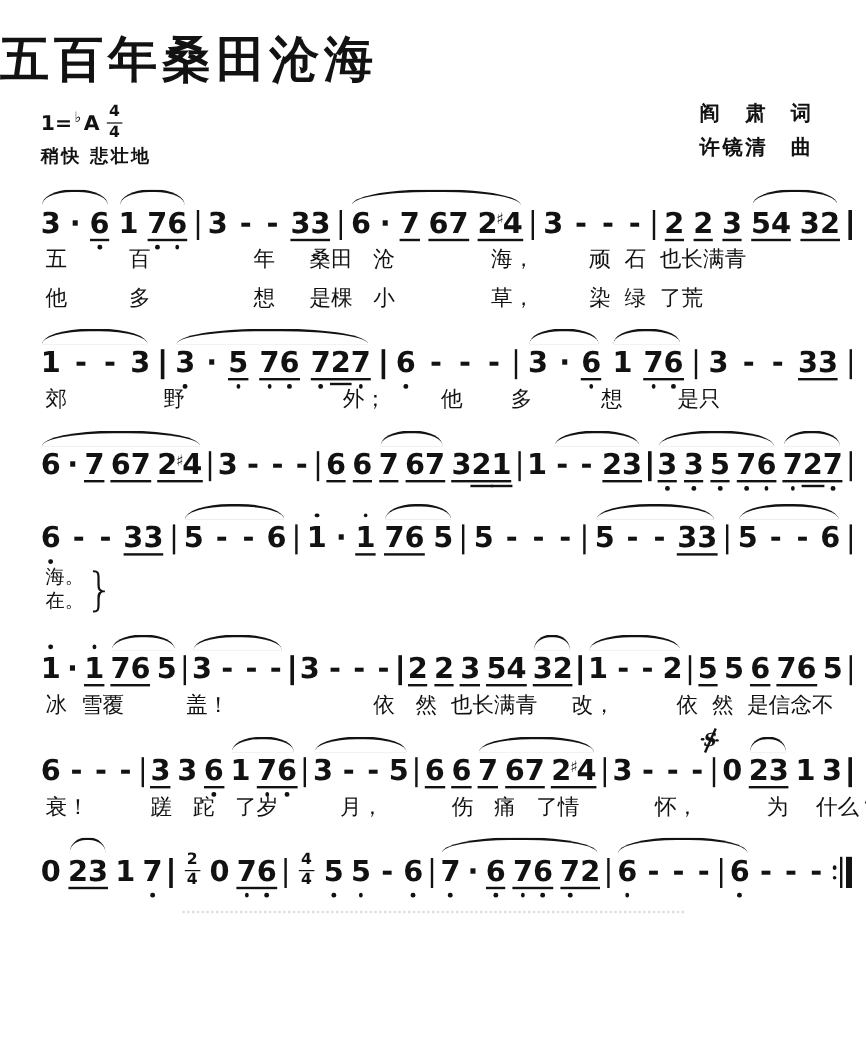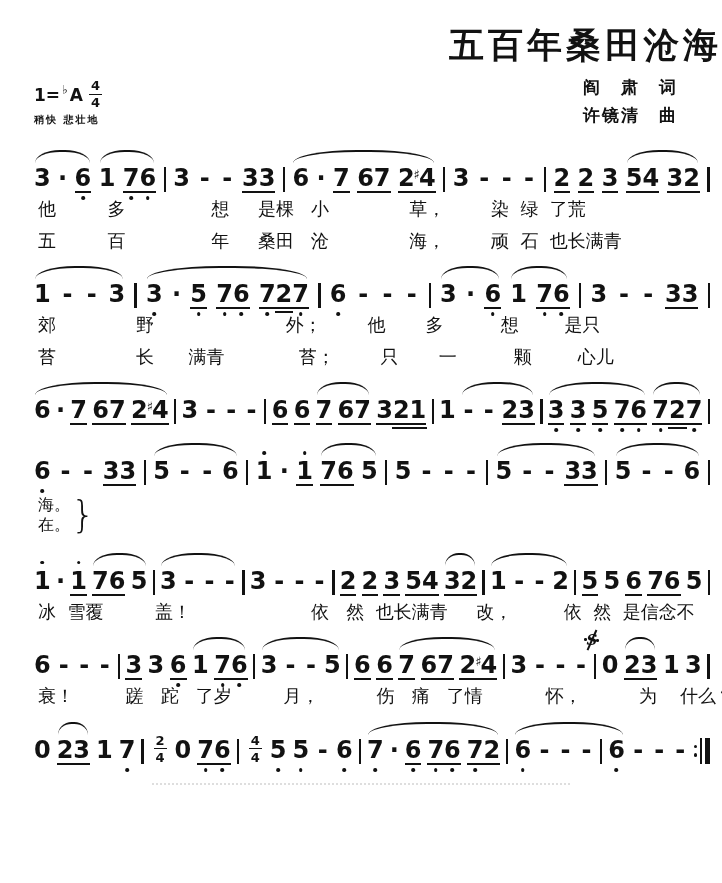--- a/index.html
+++ b/index.html
@@ -1,29 +1,29 @@
 <!DOCTYPE html>
 <html><head>
 <meta charset="utf-8">
 <style>
   html,body{margin:0;padding:0;background:#fff;}
   body{width:722px;height:883px;overflow:hidden;color:#121212;
        font-family:"DejaVu Sans","Liberation Sans",sans-serif;}
   .sheet{position:relative;width:722px;height:883px;background:#fff;}
 
   
-  .title{text-align:right;font-size:35px;font-weight:bold;letter-spacing:4px;padding-top:22px;}
+  .title{text-align:left;font-size:41px;font-weight:bold;letter-spacing:4px;padding-top:22px;}
   .head{position:relative;height:66px;margin-top:8px;}
   .subtitle{text-align:center;font-size:17px;font-weight:bold;letter-spacing:2px;}
   .credits{position:absolute;right:44px;top:-4px;text-align:left;font-size:17px;
            font-weight:bold;line-height:1.65;letter-spacing:2px;}
   .keyblock{position:absolute;left:34px;top:2px;font-size:17px;font-weight:bold;
             display:flex;align-items:center;gap:2px;}
   .flat{font-size:12px;position:relative;top:-5px;}
-  .tempo{position:absolute;left:34px;top:36px;font-size:10px;font-weight:bold;letter-spacing:2px;}
+  .tempo{position:absolute;left:34px;top:36px;font-size:15px;font-weight:bold;letter-spacing:2px;}
 
   
   .ts{display:inline-flex;flex-direction:column;align-items:center;font-size:13px;
       line-height:1;font-weight:bold;margin:0 2px 1px 4px;}
   .ts b{padding:0 2px;}
   .ts b:first-child{border-bottom:1.6px solid #121212;padding-bottom:1.5px;}
   .ts b:last-child{padding-top:1.5px;}
 
   
   #score{padding:4px 10px 0 34px;}
@@ -125,22 +125,22 @@
           <span class="tok u1"><span class="ch">3</span></span>
           <span class="tok u1"><span class="ch">5</span><span class="ch">4</span></span>
           <span class="tok u1"><span class="ch">3</span><span class="ch">2</span></span>
           <span class="bar"></span>
           <div class="slur" style="left: 1px; width: 55px;"></div>
           <div class="slur" style="left: 66px; width: 54px;"></div>
           <div class="slur" style="left: 259px; width: 141px;"></div>
           <div class="slur" style="left: 593px; width: 71px;"></div>
         </div>
         <div class="lyrics">
+          <div class="lyrrow">五         百               年     桑田   沧              海，        顽  石  也长满青</div>
           <div class="lyrrow">他         多               想     是棵   小              草，        染  绿  了荒</div>
-          <div class="lyrrow">五         百               年     桑田   沧              海，        顽  石  也长满青</div>
         </div>
       </div>
       <div class="system">
         <div class="notes">
           <span class="tok"><span class="ch">1</span></span>
           <span class="tok dash"><span class="ch">-</span></span>
           <span class="tok dash"><span class="ch">-</span></span>
           <span class="tok"><span class="ch">3</span></span>
           <span class="bar"></span>
           <span class="tok"><span class="ch">3<i class="ld"></i></span></span>
@@ -165,21 +165,20 @@
           <span class="tok dash"><span class="ch">-</span></span>
           <span class="tok u1"><span class="ch">3</span><span class="ch">3</span></span>
           <span class="bar"></span>
           <div class="slur" style="left: 1px; width: 88px;"></div>
           <div class="slur" style="left: 113px; width: 160px;"></div>
           <div class="slur" style="left: 407px; width: 58px;"></div>
           <div class="slur" style="left: 477px; width: 56px;"></div>
         </div>
         <div class="lyrics">
           <div class="lyrrow">郊              野                       外；        他       多          想        是只</div>
-          <div class="lyrrow">苔              长      满青             苔；        只       一          颗        心儿</div>
         </div>
       </div>
       <div class="system">
         <div class="notes">
           <span class="tok"><span class="ch">6</span></span>
           <span class="tok dotsep"><span class="ch">·</span></span>
           <span class="tok u1"><span class="ch">7</span></span>
           <span class="tok u1"><span class="ch">6</span><span class="ch">7</span></span>
           <span class="tok u1"><span class="ch">2</span><span class="ch sh">♯</span><span class="ch">4</span></span>
           <span class="bar"></span>

